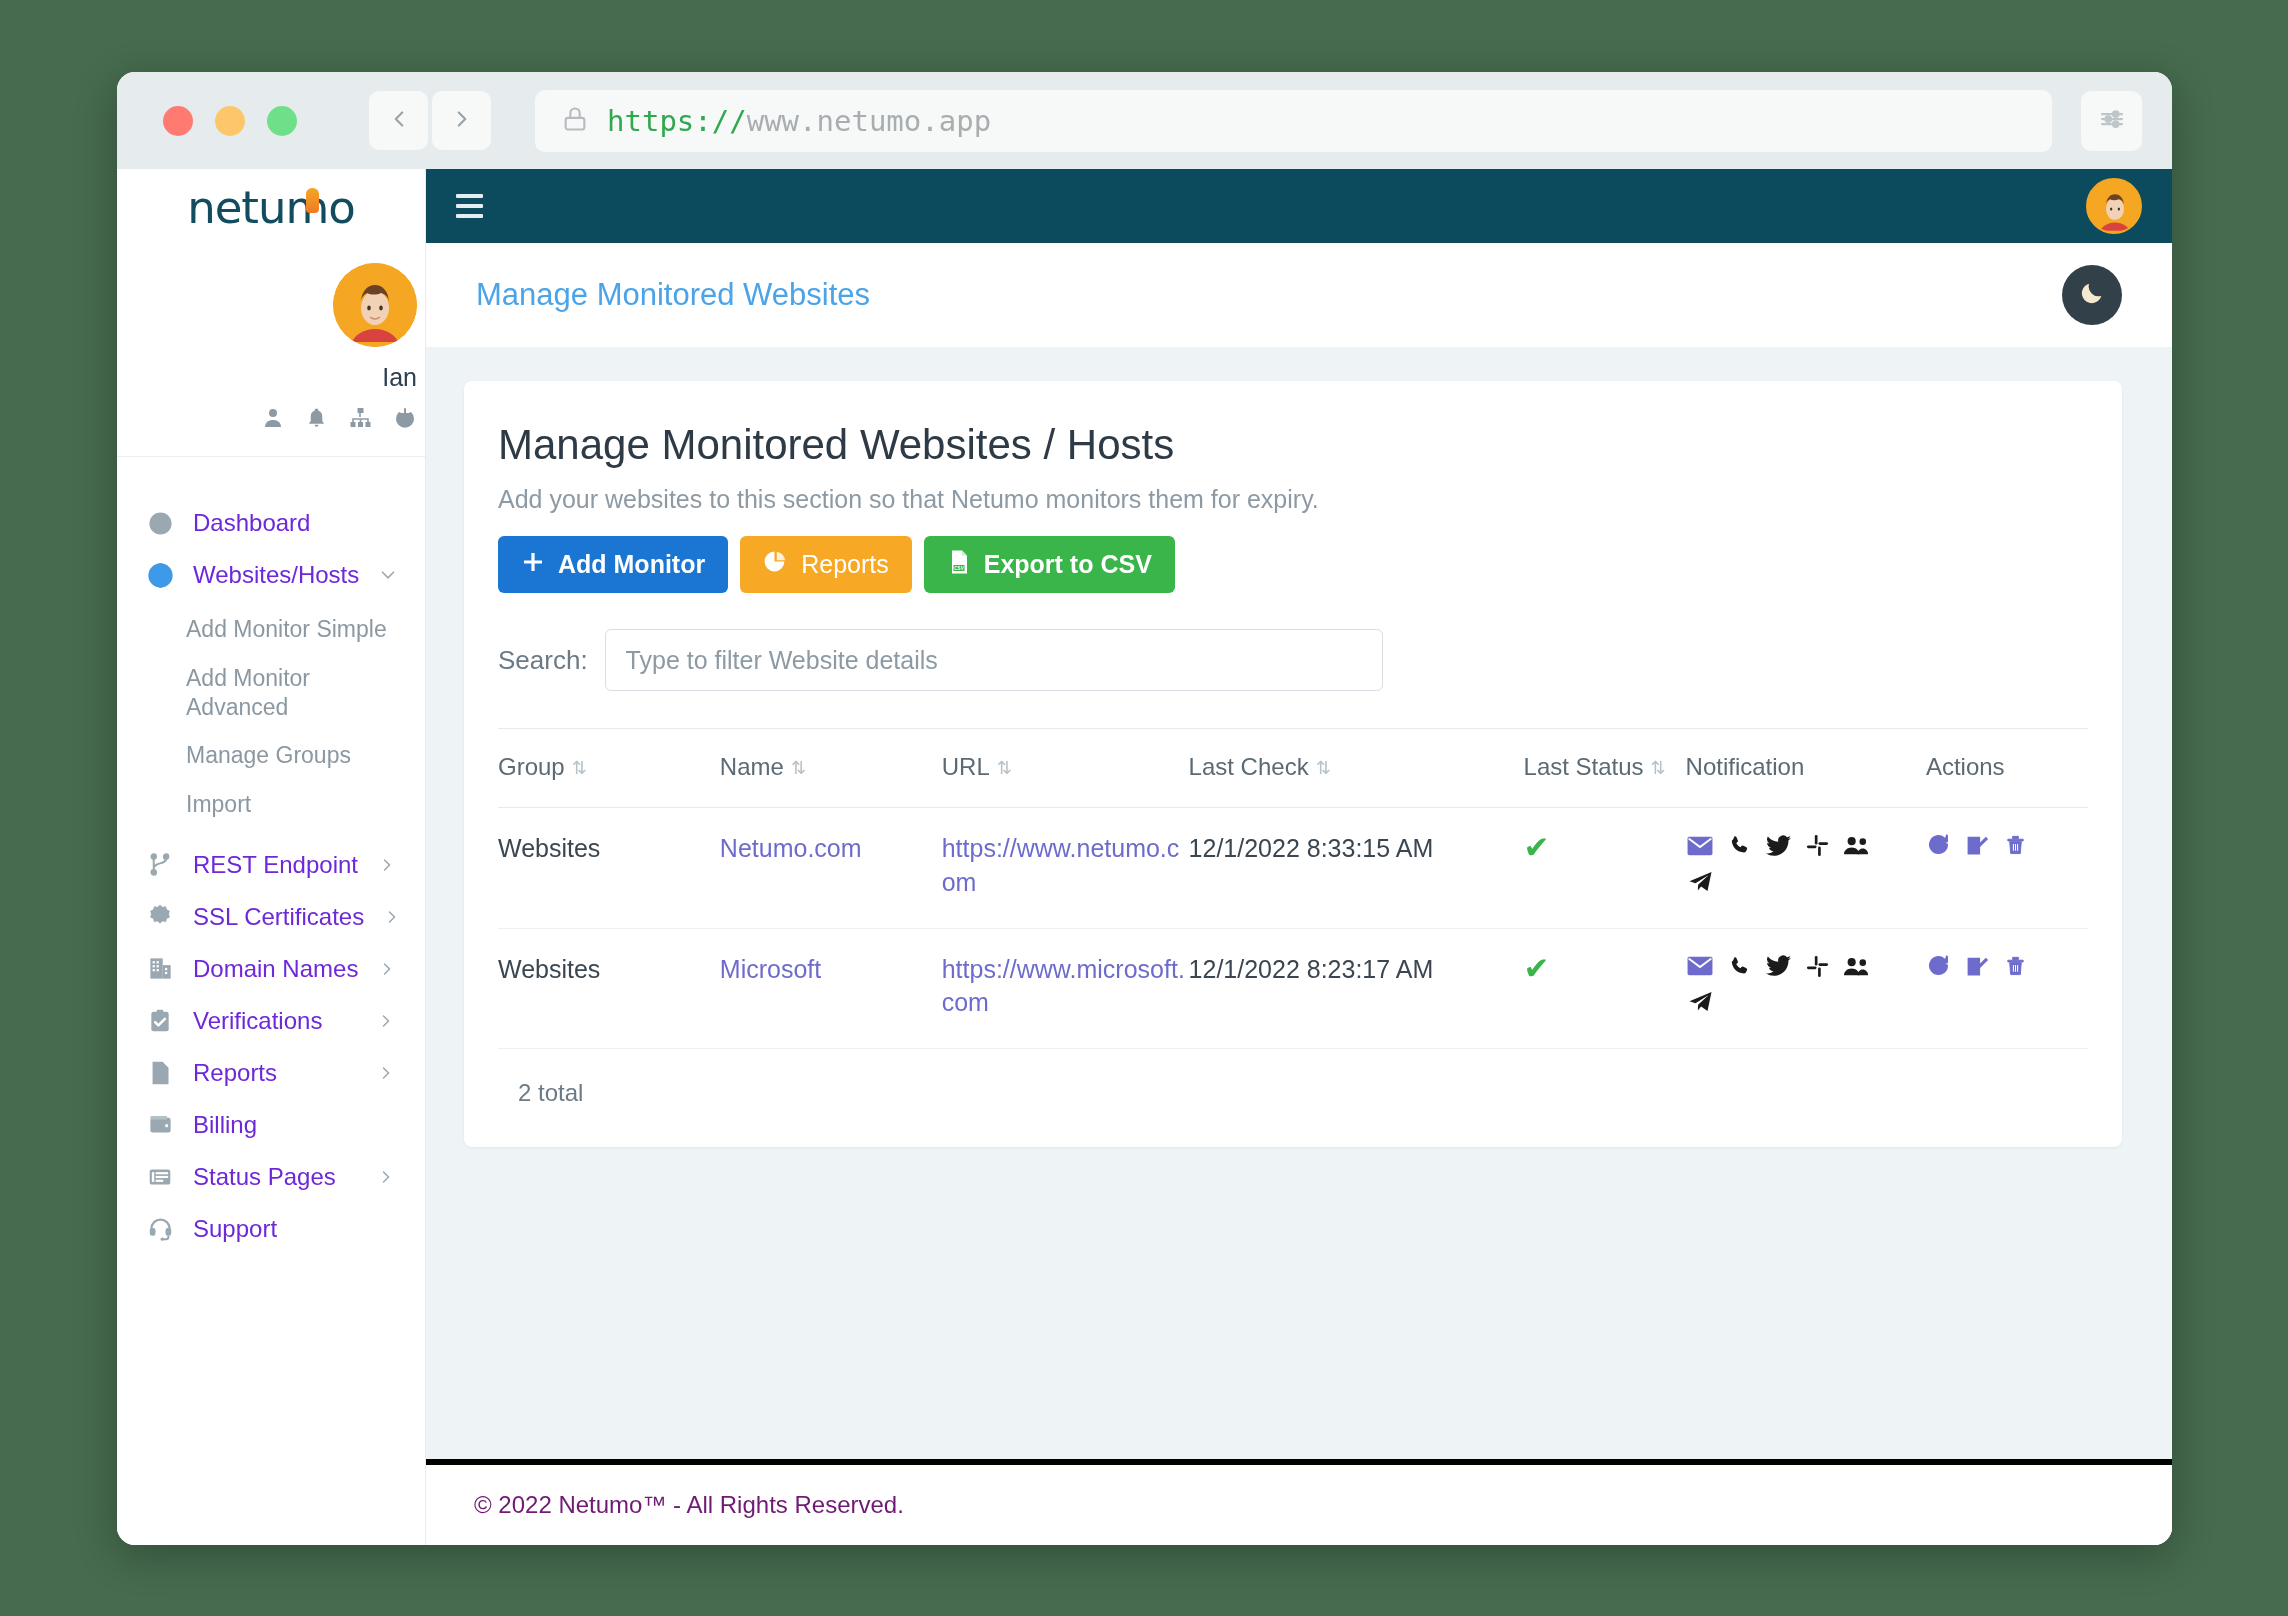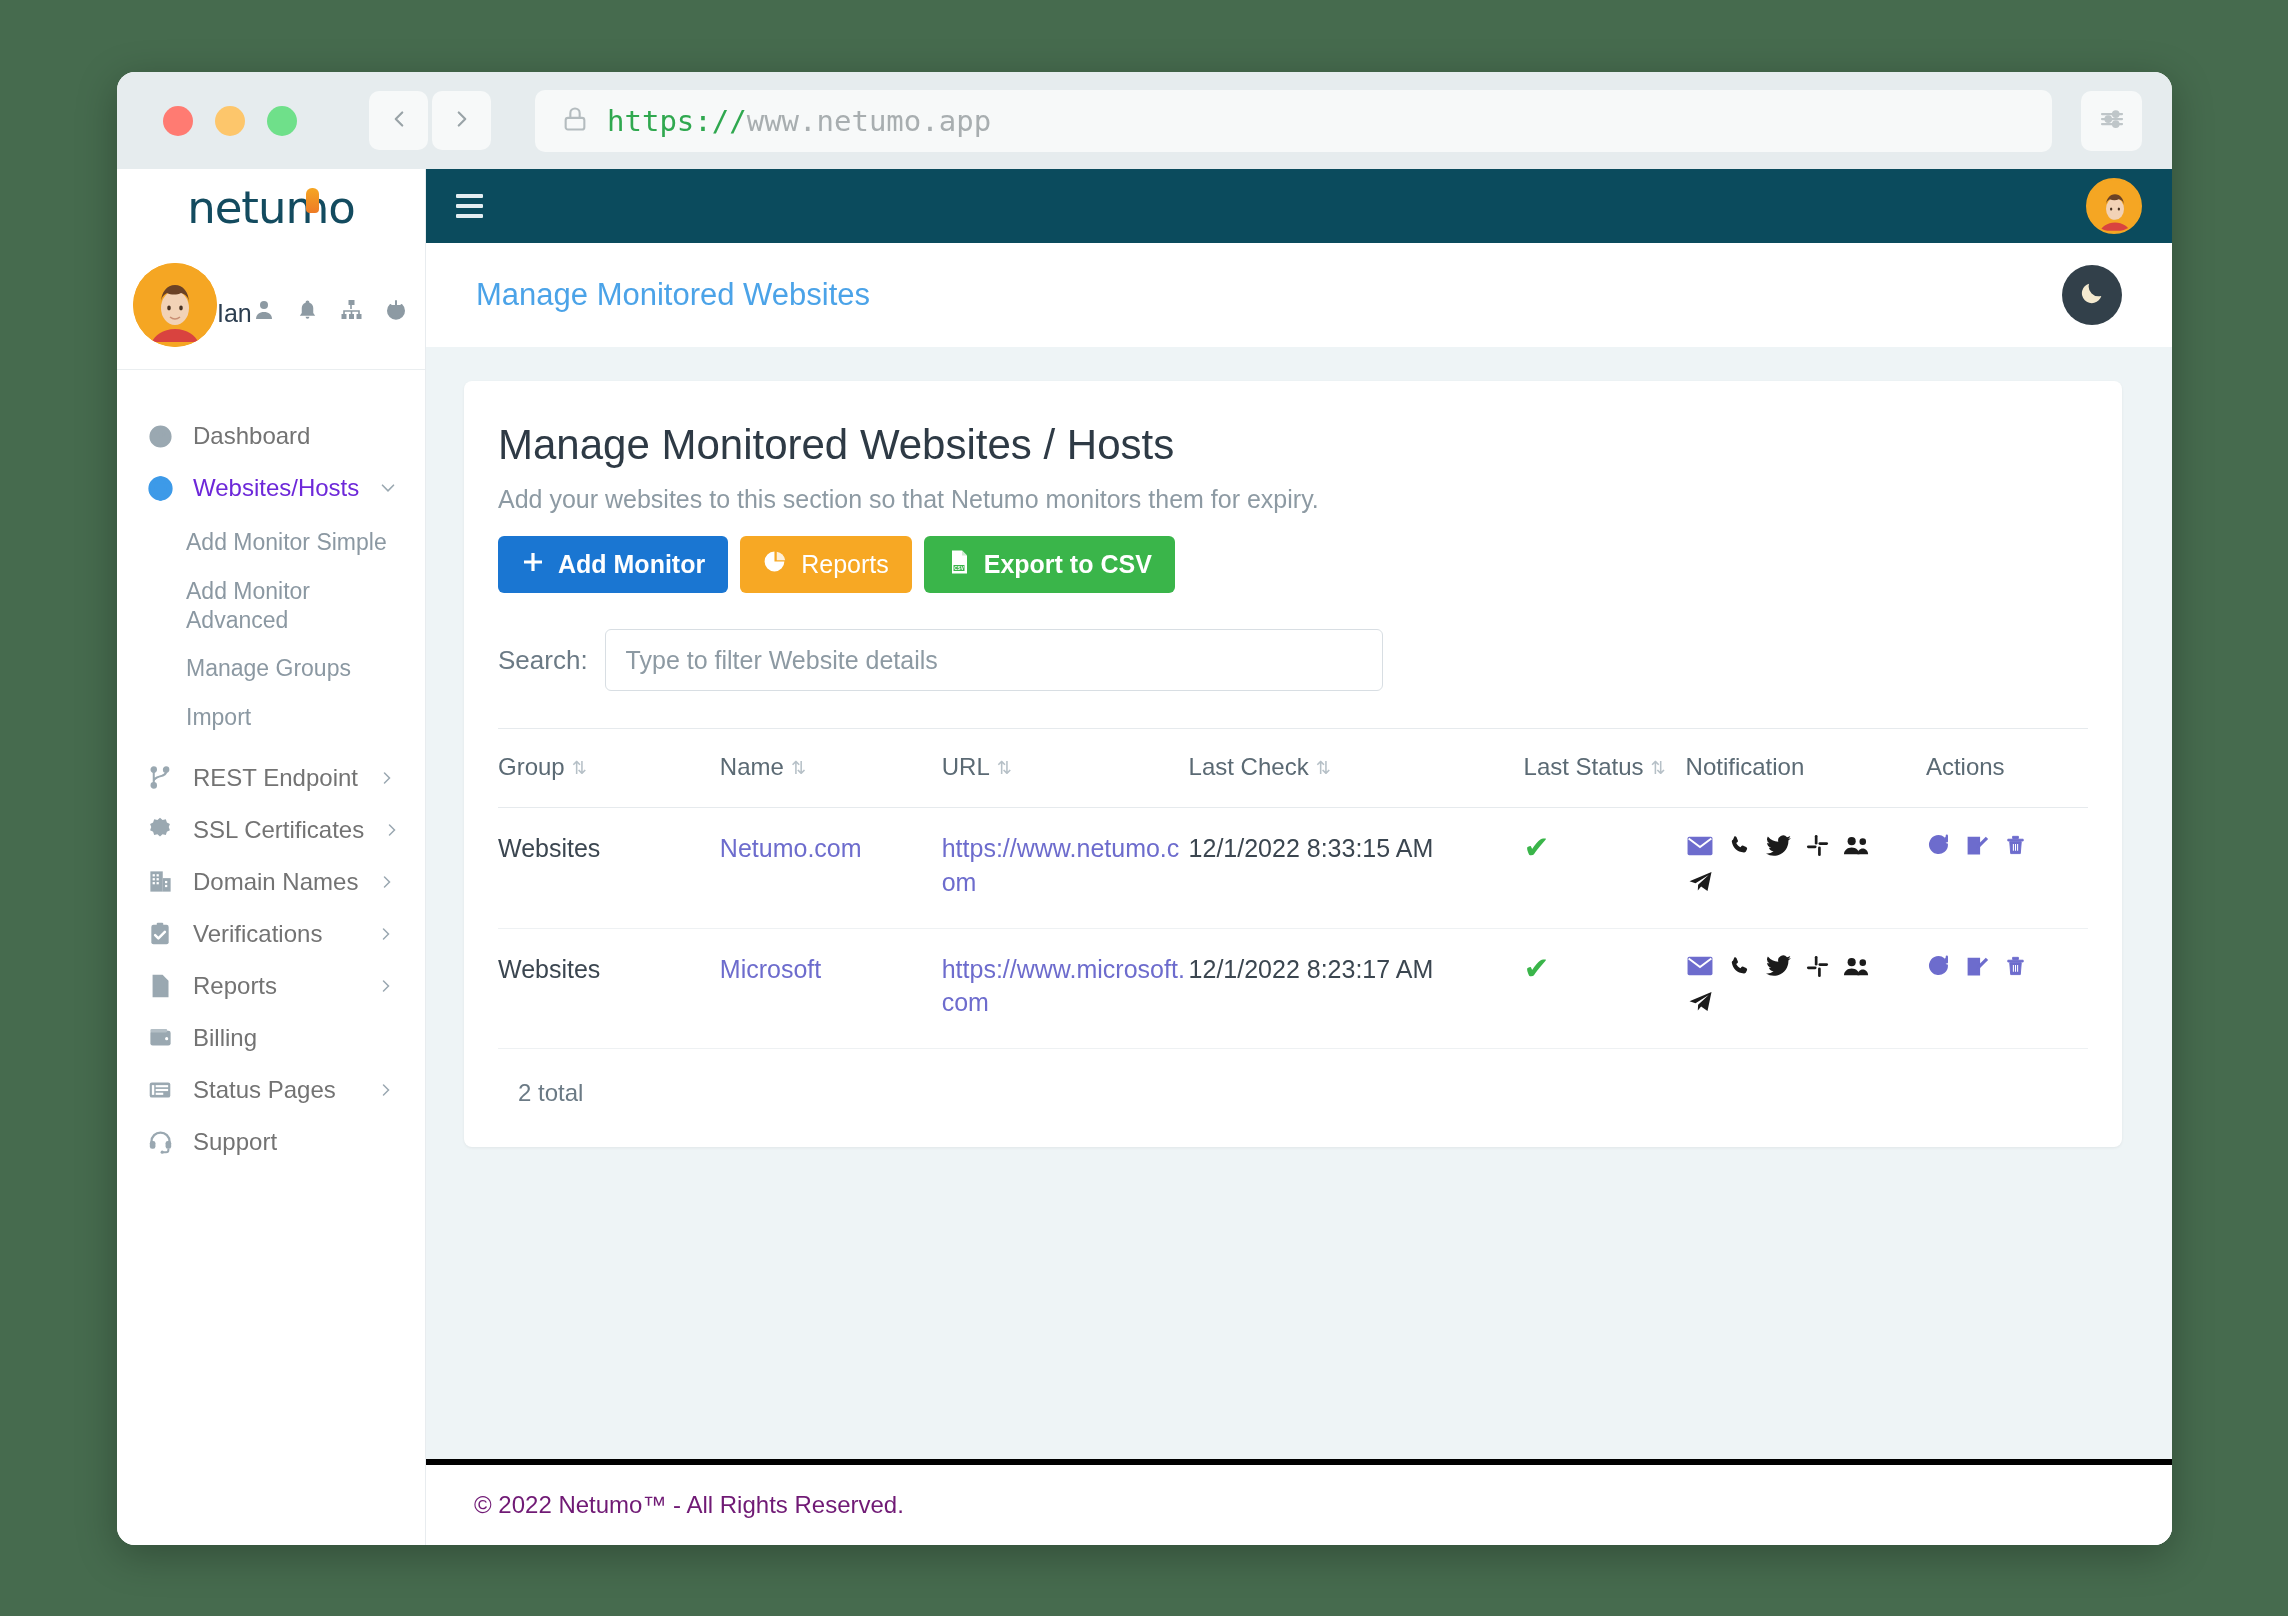--- a/index.html
+++ b/index.html
@@ -113,22 +113,22 @@
     position: absolute;
     left: 119px;
     top: 7px;
     width: 13px;
     height: 25px;
     background: linear-gradient(180deg, #f5a623 0%, #ee7b25 100%);
     border-radius: 6px 6px 4px 4px;
   }
 
   .profile {
-    padding: 18px 16px 22px;
-    display: flex; flex-direction: row; align-items: center;
+    padding: 18px 8px 22px;
+    display: flex; flex-direction: column; align-items: flex-end;
     border-bottom: 1px solid #eaeef0;
   }
   .avatar-lg {
     width: 84px; height: 84px; border-radius: 50%;
     background: #f5a623;
     overflow: hidden;
     position: relative;
   }
   .profile-name {
     margin-top: 16px;
@@ -142,21 +142,21 @@
     align-items: center;
   }
   .profile-icons svg { fill: #8d9aa3; }
 
   .nav { padding-top: 40px; flex: 1; overflow: hidden; }
   .nav-item {
     display: flex;
     align-items: center;
     padding: 11px 28px 11px 28px;
     gap: 18px;
-    color: #737373;
+    color: #6d28d9;
     font-size: 24px;
     position: relative;
     cursor: pointer;
   }
   .nav-item .ico {
     width: 30px; height: 30px;
     display: flex; align-items: center; justify-content: center;
     flex: 0 0 30px;
   }
   .nav-item .ico svg { fill: #9aa8b1; }

